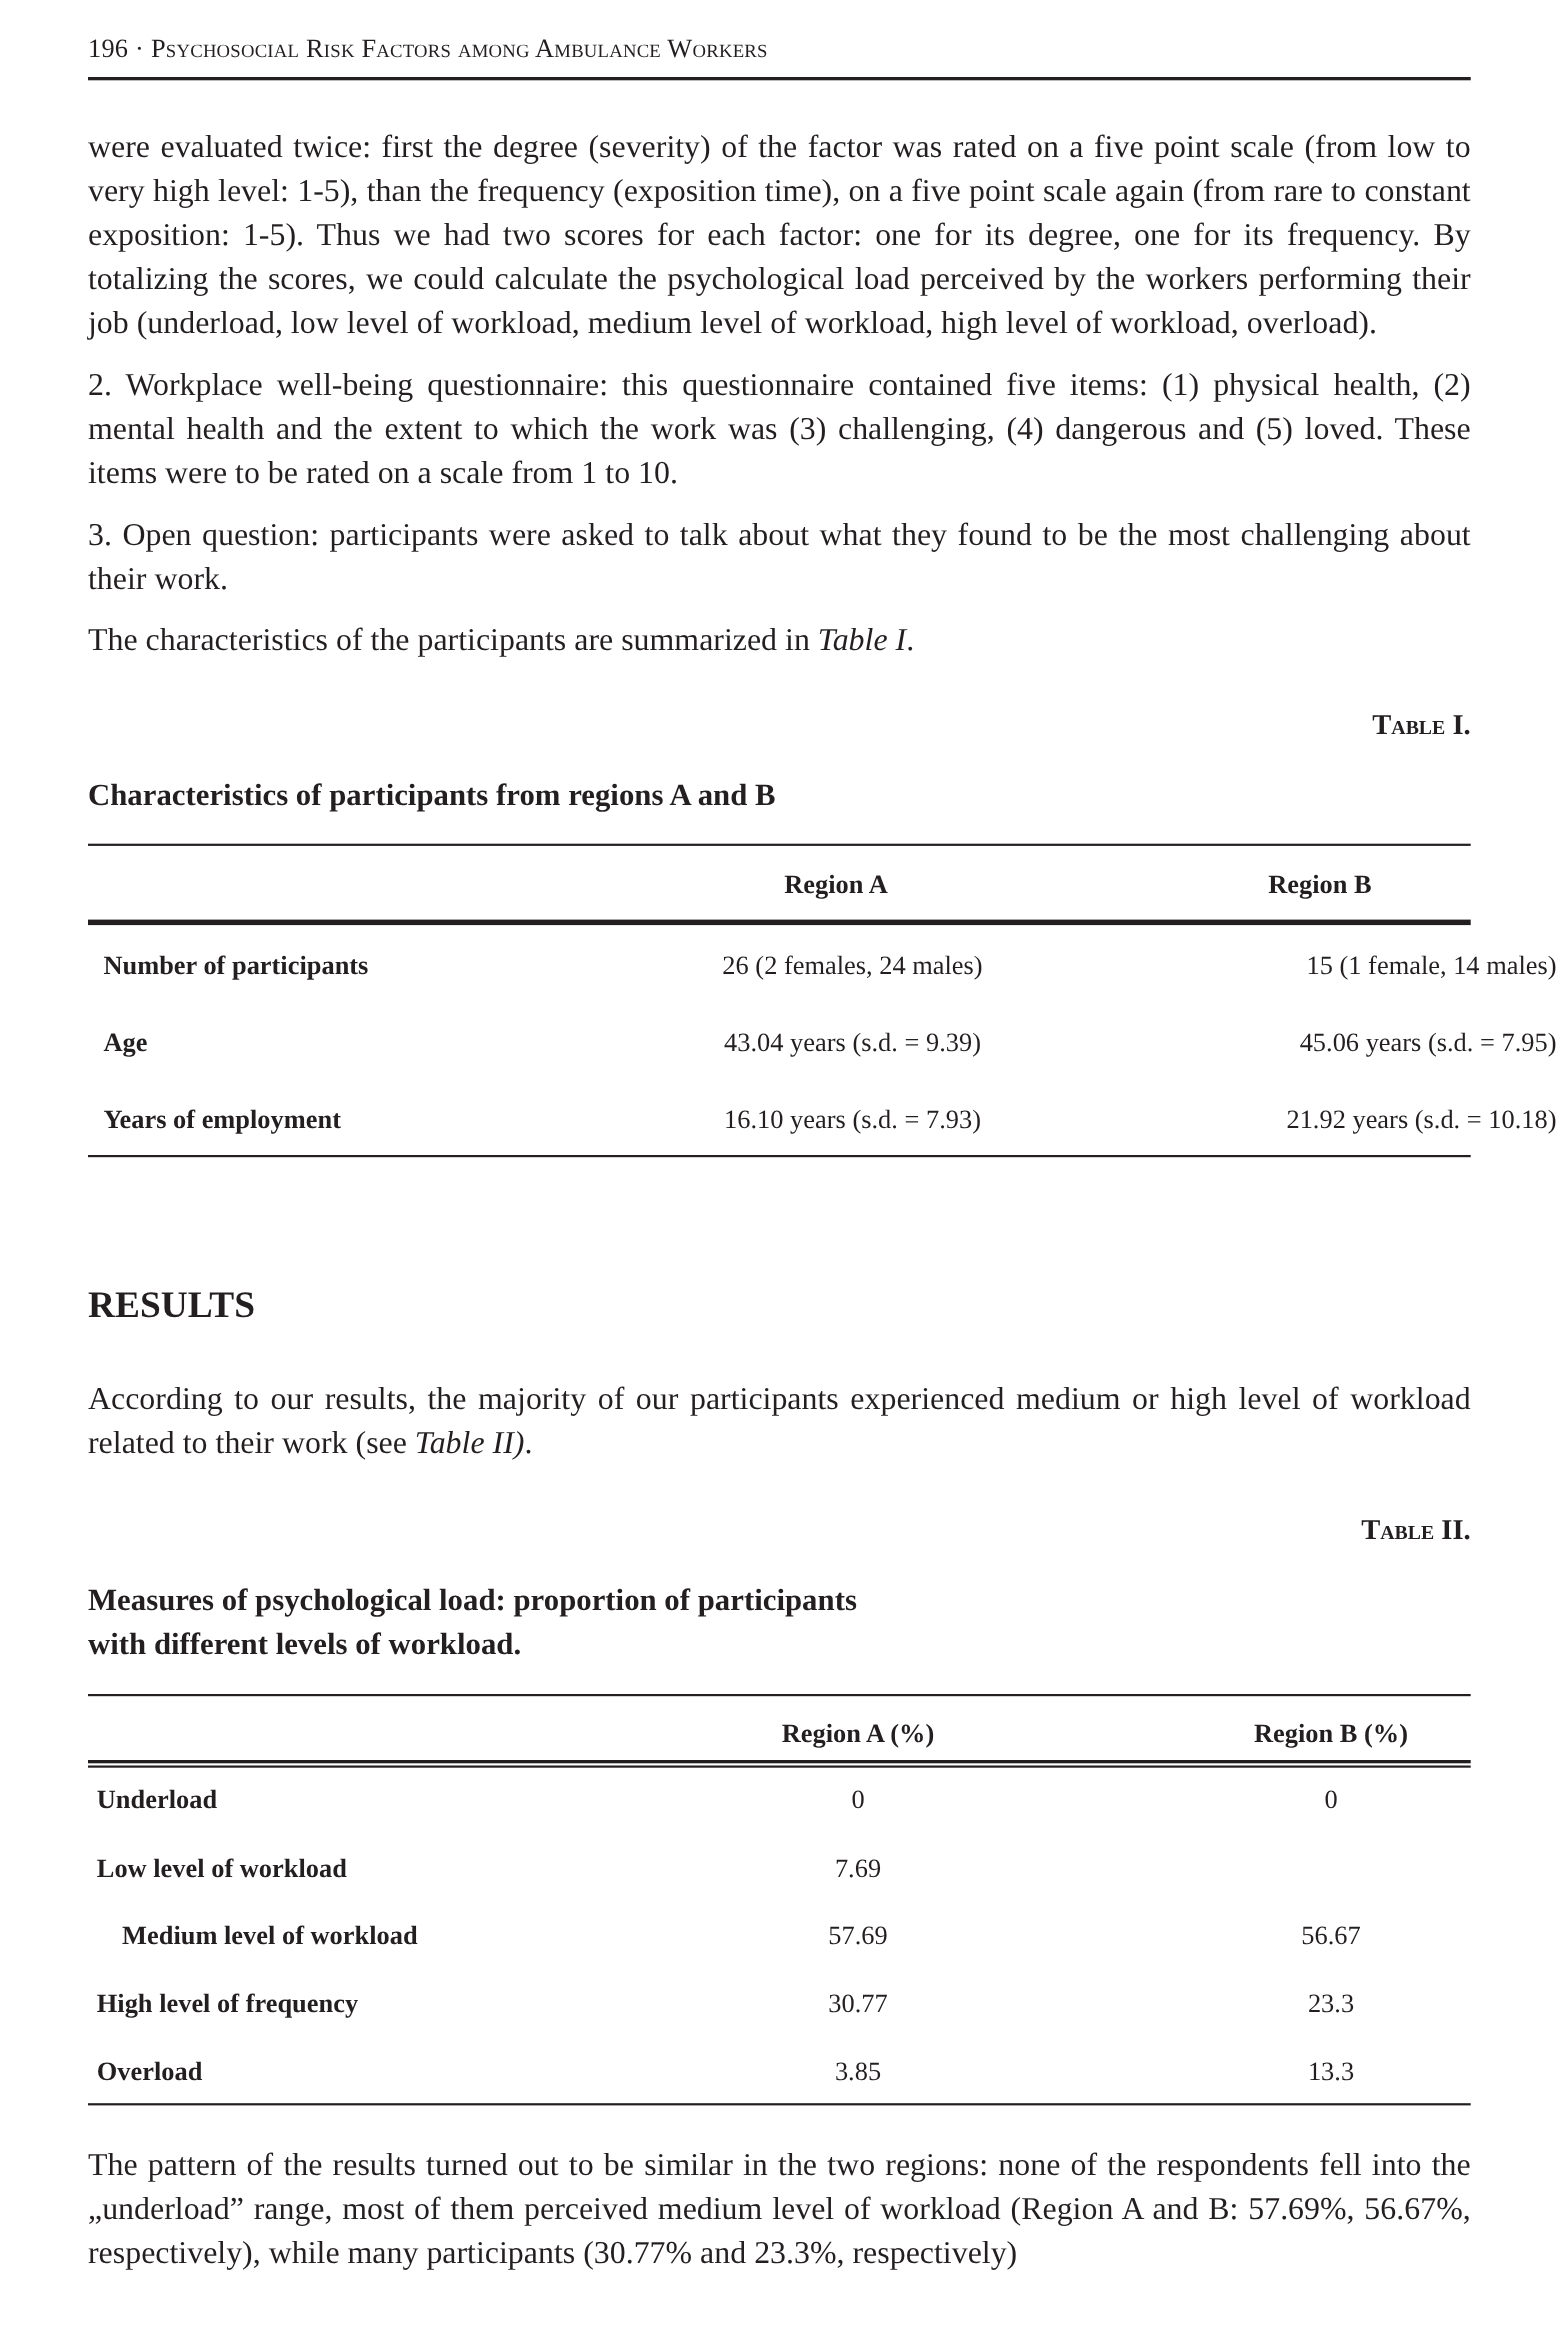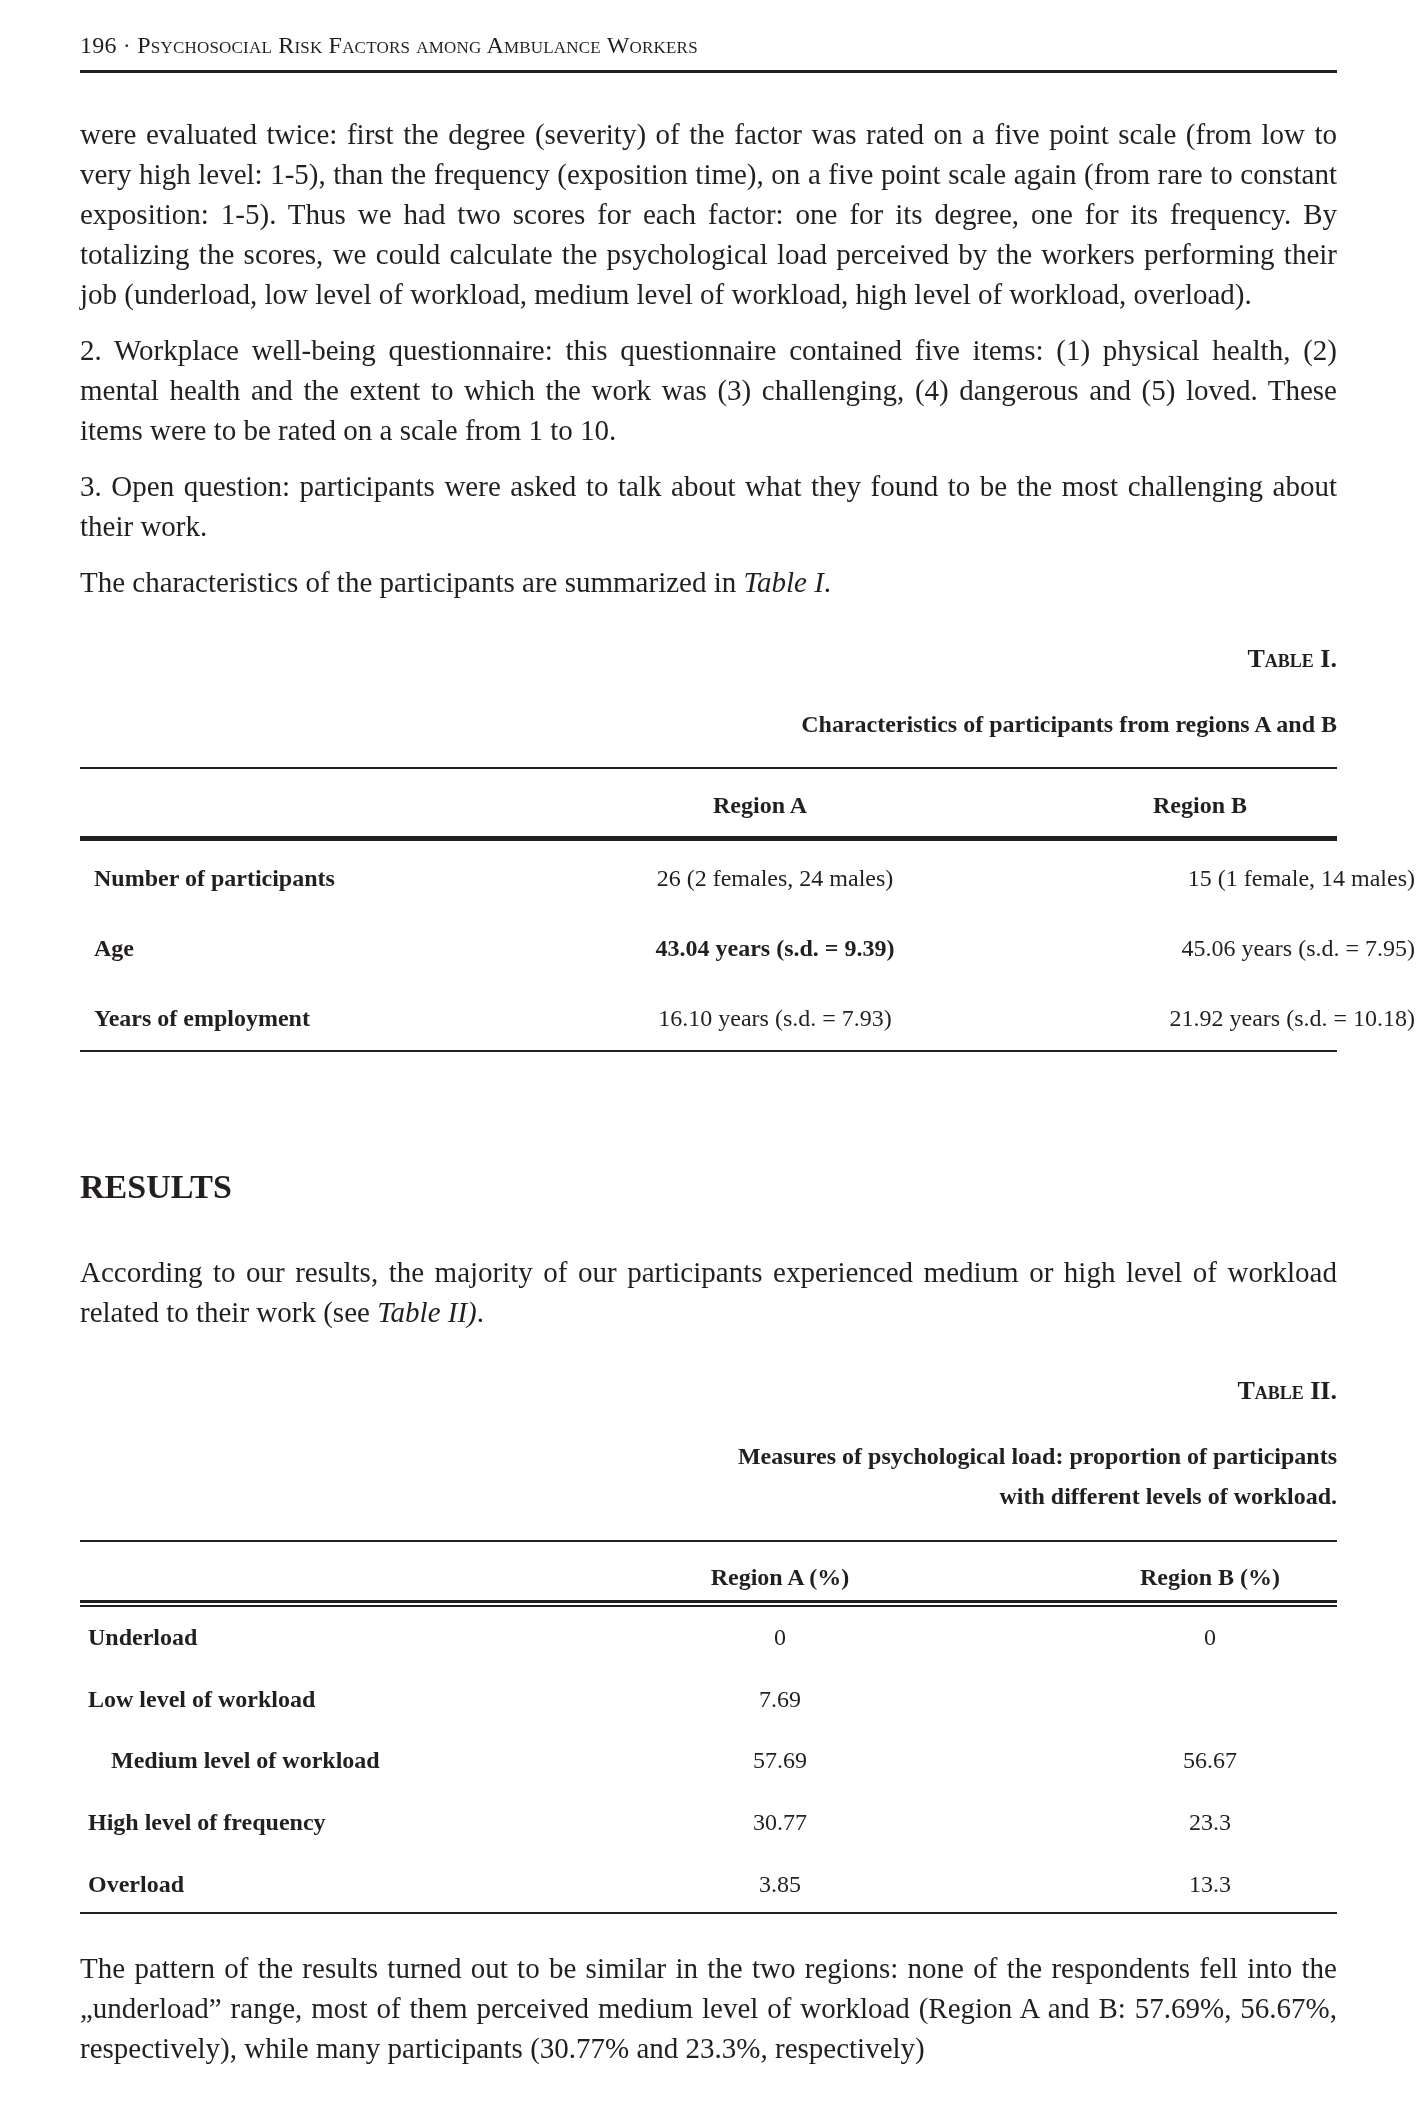--- a/index.html
+++ b/index.html
@@ -5,21 +5,21 @@
   html, body { margin:0; padding:0; background:#ffffff; }
   body { width:1417px; height:2126px; position:relative; overflow:hidden;
          font-family:"Liberation Serif","DejaVu Serif",serif; color:#231f20; }
   .abs { position:absolute; }
   .running-head { left:80px; top:32px; font-size:24px; letter-spacing:0.2px; white-space:nowrap; }
   .running-head .sc { font-variant:small-caps; }
   .head-rule { left:80px; top:70px; width:1257px; height:3px; background:#231f20; }
   .body-text { left:80px; width:1257px; font-size:29px; line-height:40px; text-align:justify; }
   .para { margin:0 0 16px 0; }
   .table-label { right:80px; font-size:26px; font-weight:bold; font-variant:small-caps; }
-  .table-caption { left:80px; width:1257px; text-align:right; font-size:24px; font-weight:bold; line-height:40px; }
+  .table-caption { left:80px; width:1257px; text-align:left; font-size:28px; font-weight:bold; line-height:40px; }
   .rule { left:80px; width:1257px; background:#231f20; }
   .row { left:80px; width:1257px; height:40px; font-size:24px; line-height:40px; }
   .row .c0 { position:absolute; left:14px; font-weight:bold; }
   .row .c1 { position:absolute; width:380px; text-align:center; }
   .row .c2 { position:absolute; width:380px; text-align:center; }
   .hdr { font-weight:bold; }
   .results-heading { left:80px; font-size:34px; font-weight:bold; }
   em { font-style:italic;margin-top:23px; }
 </style>
 </head>
@@ -50,21 +50,21 @@
 </div>
 <div class="abs rule" style="top:836px;height:5px;"></div>
 
 <div class="abs row" style="top:858px;">
   <span class="c0">Number of participants</span>
   <span class="c1" style="left:505px;">26 (2 females, 24 males)</span>
   <span class="c2" style="left:975px;width:360px;text-align:right;">15 (1 female, 14 males)</span>
 </div>
 <div class="abs row" style="top:928px;">
   <span class="c0">Age</span>
-  <span class="c1" style="left:505px;font-weight:bold;">43.04 years (s.d. = 9.39)</span>
+  <span class="c1" style="left:505px;">43.04 years (s.d. = 9.39)</span>
   <span class="c2" style="left:975px;width:360px;text-align:right;">45.06 years (s.d. = 7.95)</span>
 </div>
 <div class="abs row" style="top:998px;">
   <span class="c0">Years of employment</span>
   <span class="c1" style="left:505px;">16.10 years (s.d. = 7.93)</span>
   <span class="c2" style="left:975px;width:360px;text-align:right;">21.92 years (s.d. = 10.18)</span>
 </div>
 <div class="abs rule" style="top:1050px;height:2px;"></div>
 
 <div class="abs results-heading" style="top:1168px;">RESULTS</div>

